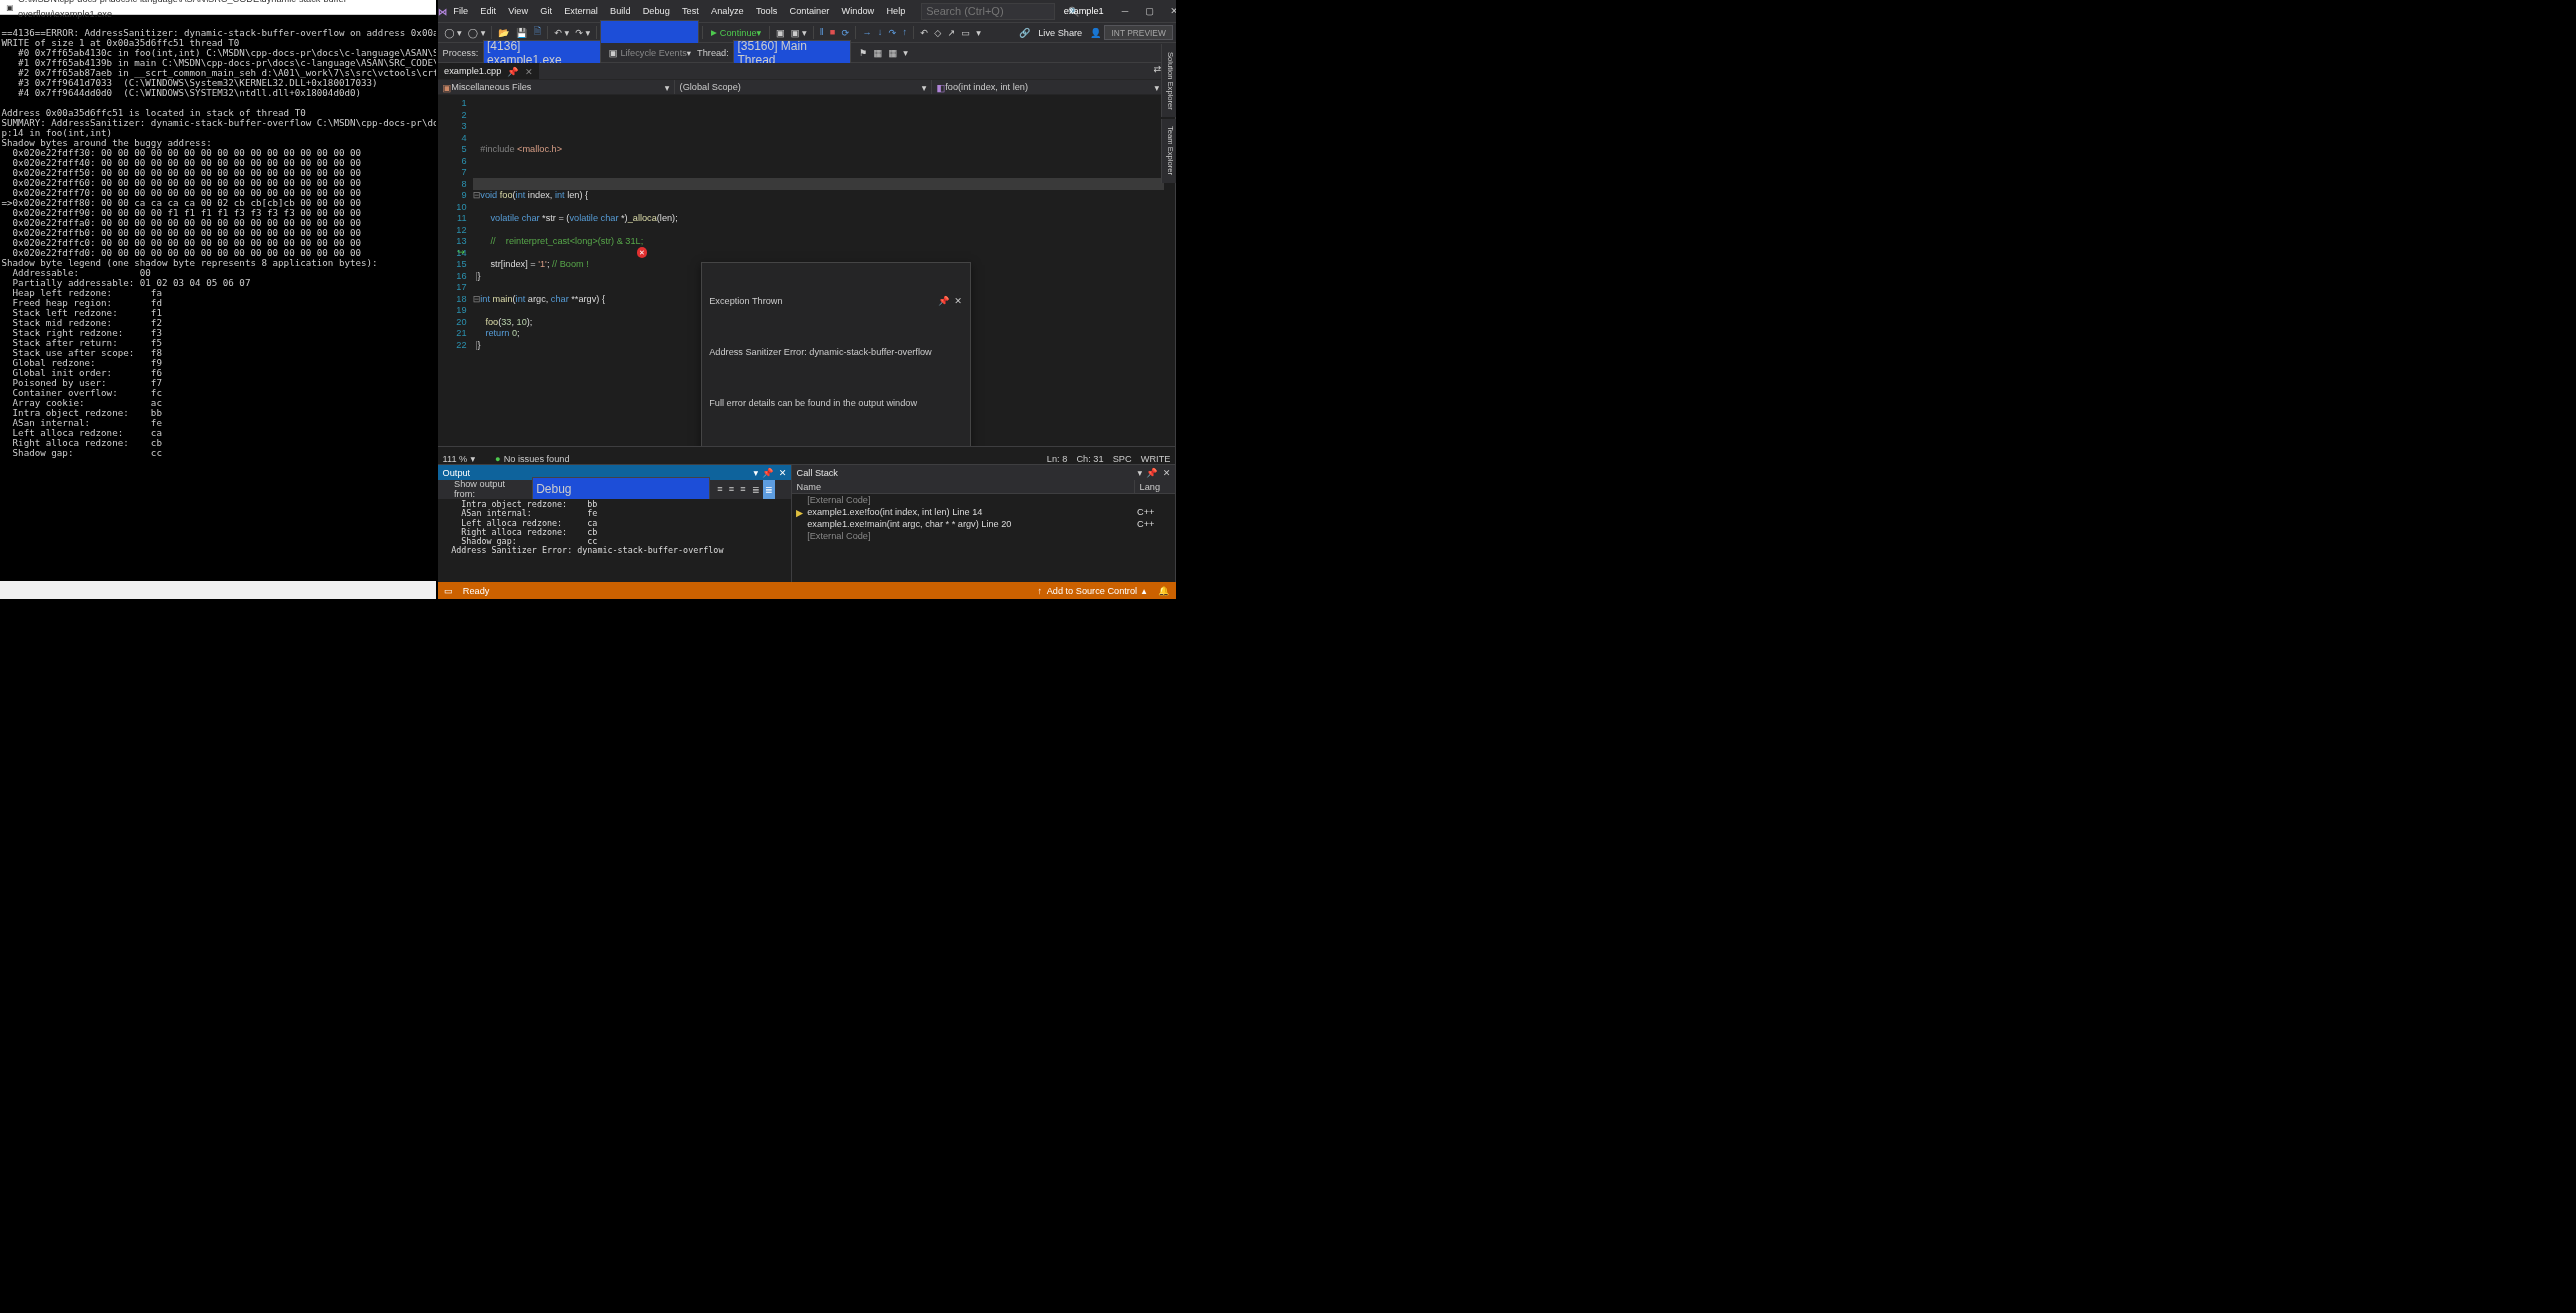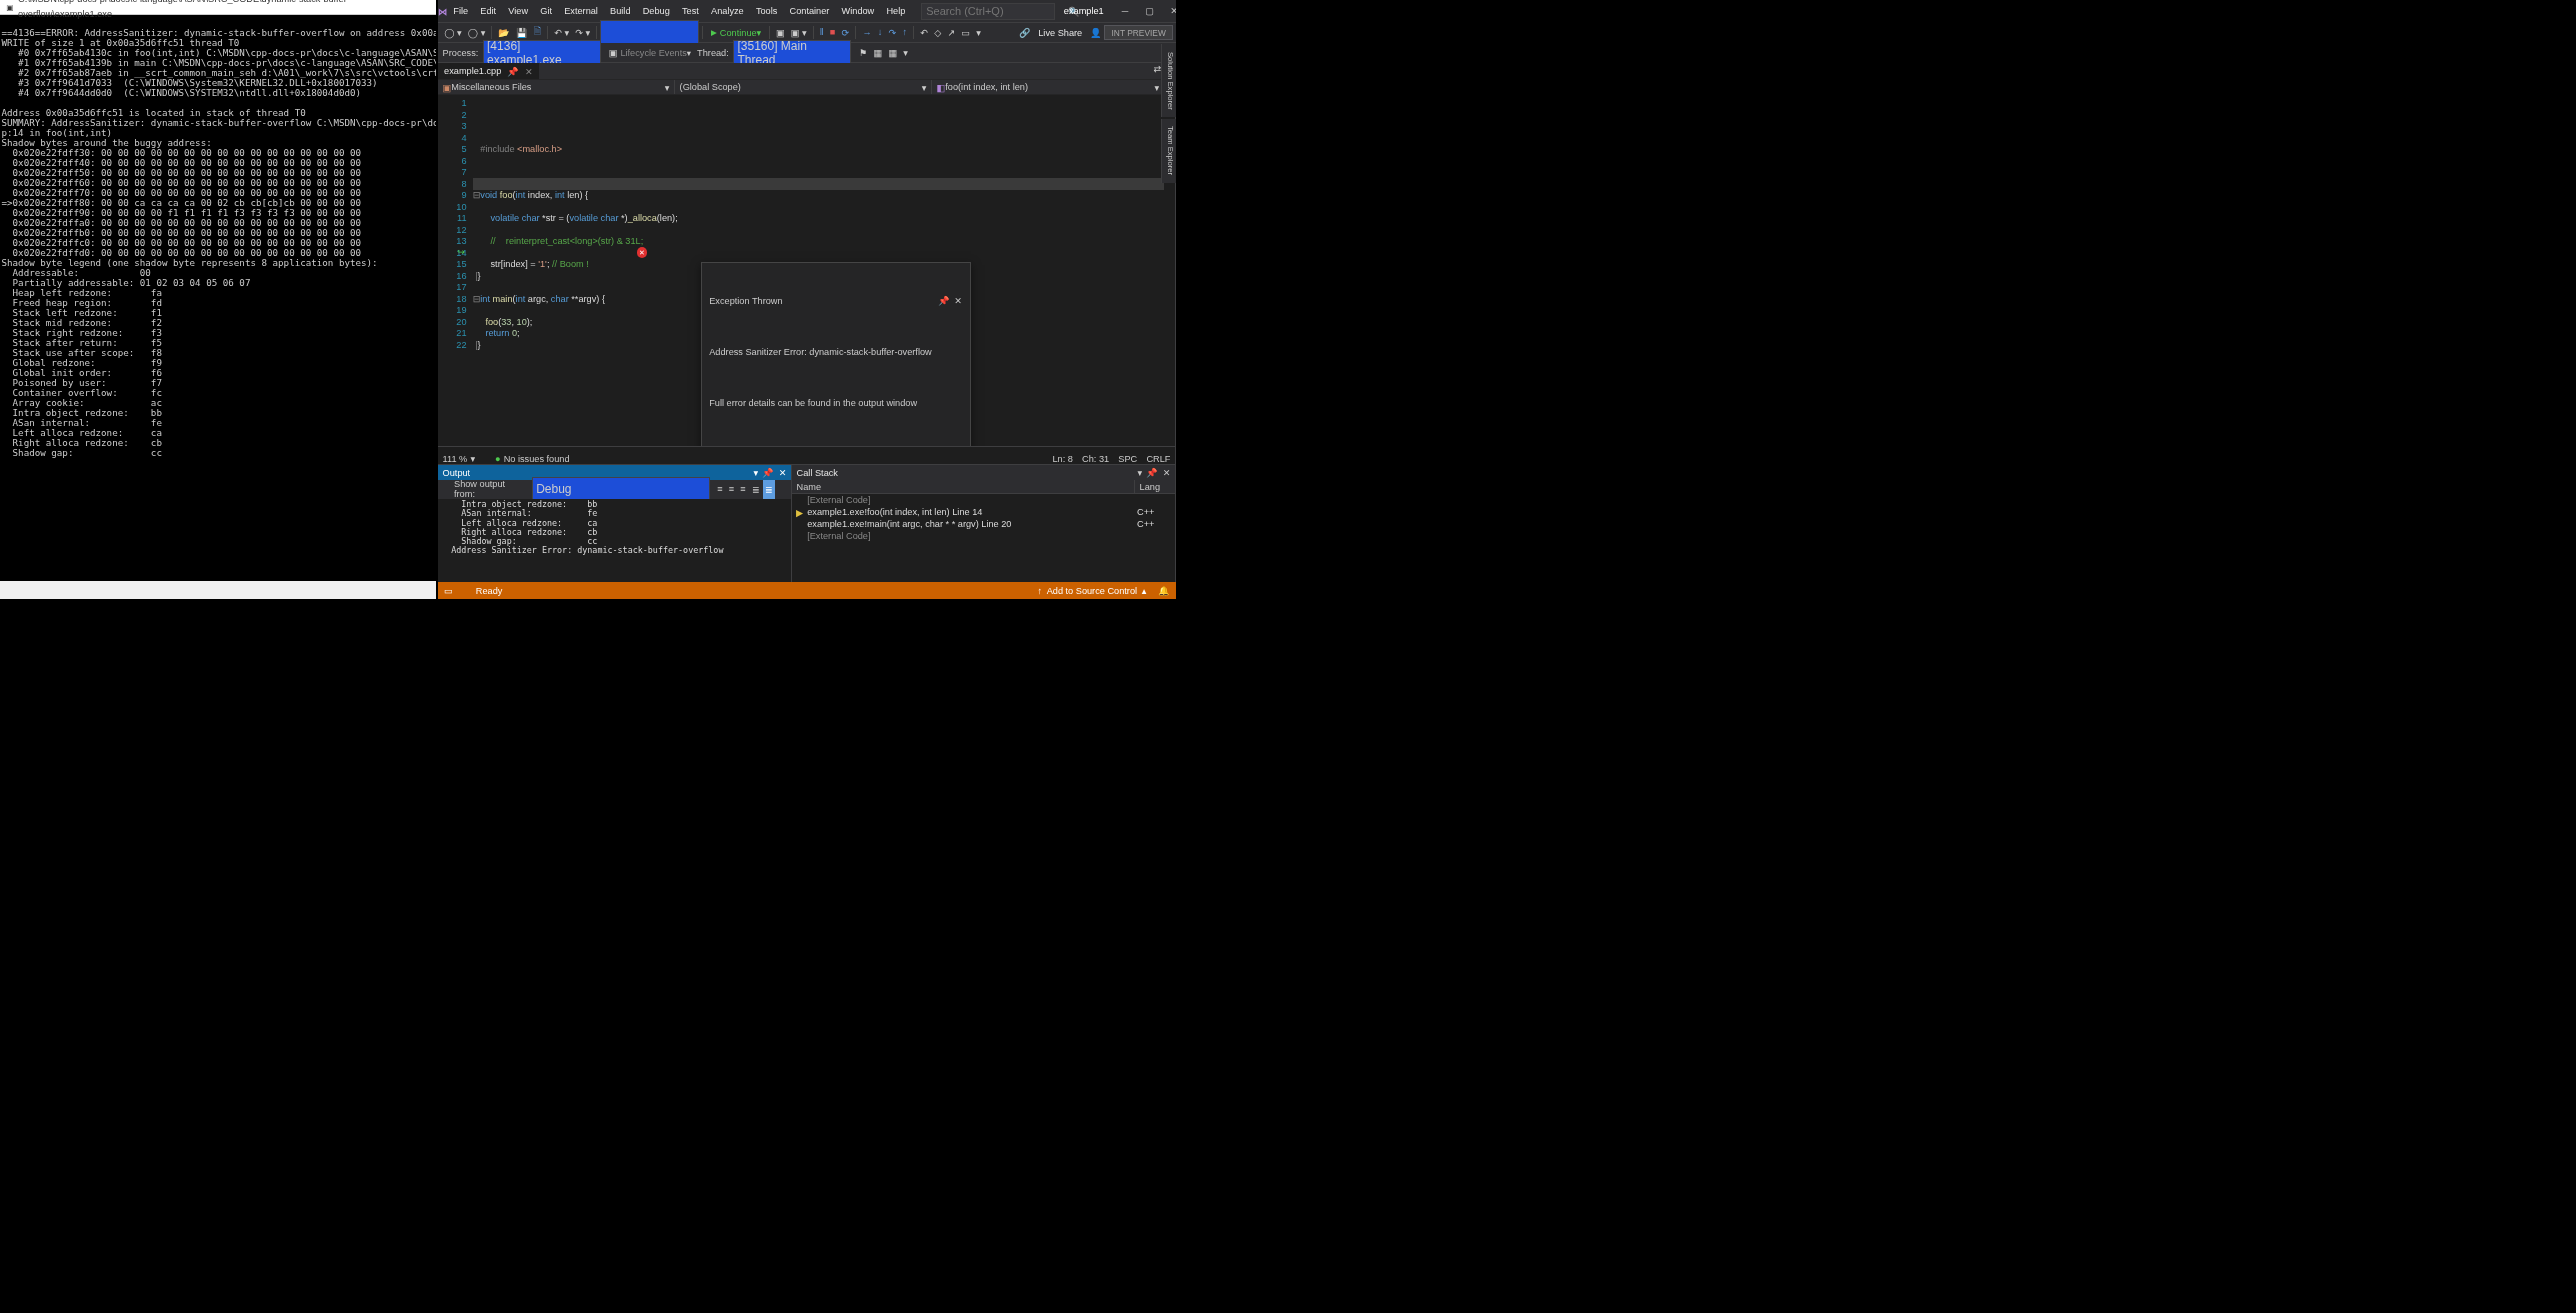--- a/index.html
+++ b/index.html
@@ -312,21 +312,21 @@
       </div>
 
       <div class="statbar">
         <span>111 %</span>
         <span style="margin-left:3.1px">▾</span>
         <span class="ok">●</span>
         <span>No issues found</span>
         <span style="margin-left:auto">Ln: 8</span>
         <span style="margin-left:9.2px">Ch: 31</span>
         <span style="margin-left:9.2px">SPC</span>
-        <span style="margin-left:9.2px">CRLF</span>
+        <span style="margin-left:9.2px">WRITE</span>
       </div>
 
       <div class="bottom">
         <div class="output">
           <div class="panehdr">
             <span>Output</span>
             <span class="r">
                 <span>▾</span>
                 <span>📌</span>
                 <span>✕</span>
@@ -391,21 +391,21 @@
     </div>
   </div>
 
   <div class="side-tabs">
     <div class="stab">Solution Explorer</div>
     <div class="stab">Team Explorer</div>
   </div>
 
   <div class="vs-statusbar">
     <span>▭</span>
-    <span style="margin-left:23px">Ready</span>
+    <span style="margin-left:10px">Ready</span>
     <span class="r">
       <span>↑</span>
       <span>Add to Source Control</span>
       <span>▴</span>
       <span style="margin-left:7.6px">🔔</span>
     </span>
   </div>
 
 </div>
 

